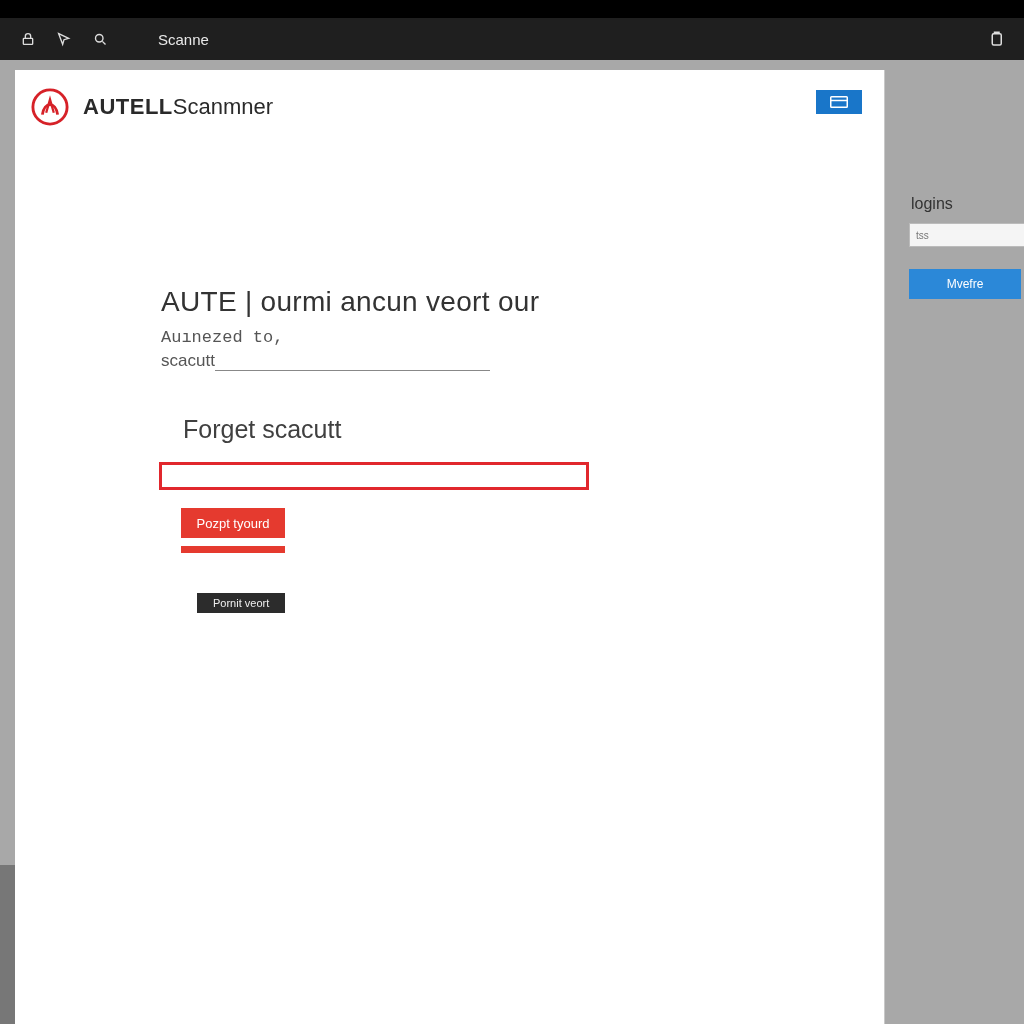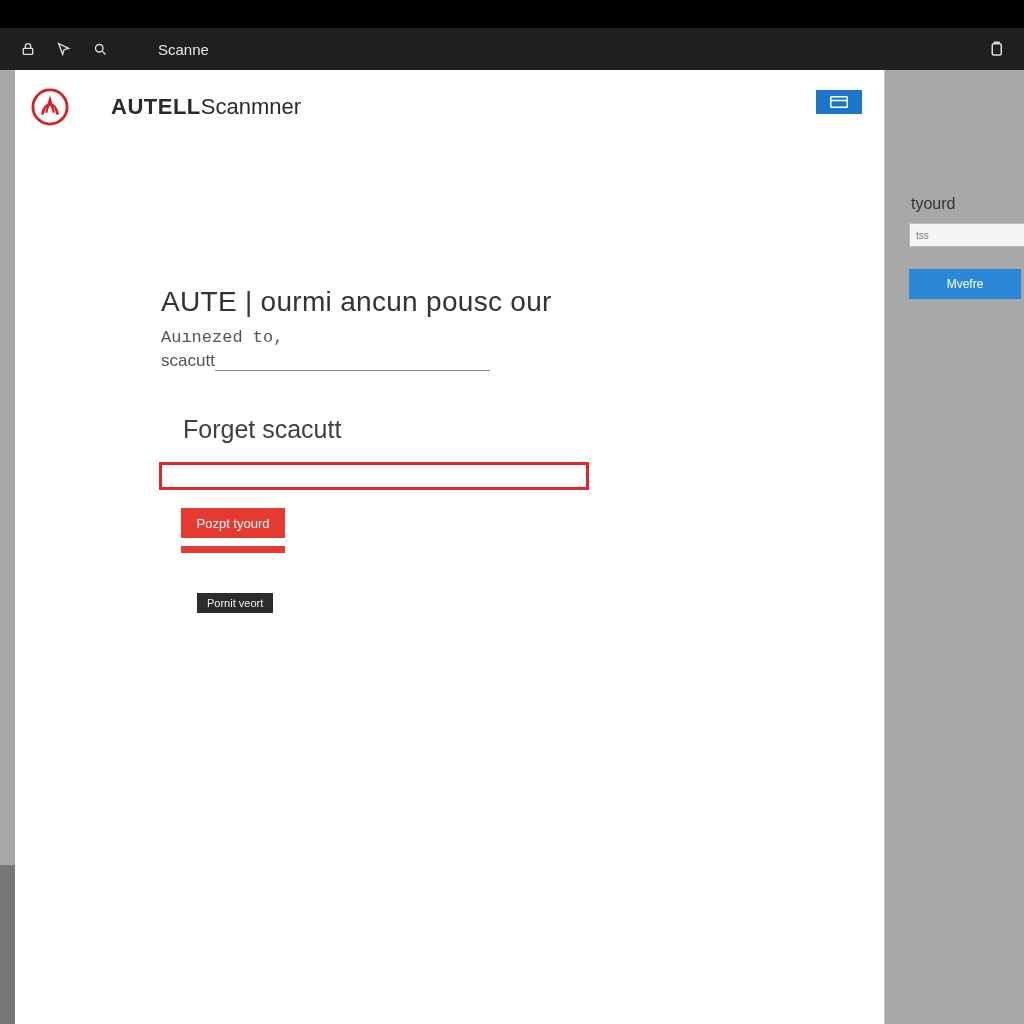--- a/index.html
+++ b/index.html
@@ -7,21 +7,21 @@
     font-family: "Segoe UI", Arial, sans-serif;
     background: #a8a8a8;
     width: 1024px;
     height: 1024px;
     overflow: hidden;
     position: relative;
   }
   .topbar {
     position: absolute;
     top: 0; left: 0; right: 0;
-    height: 70px;
+    height: 60px;
     background: #000;
   }
   .topbar-inner {
     position: absolute;
     left: 0; right: 0; bottom: 0;
     height: 42px;
     background: #1f1f1f;
     display: flex;
     align-items: center;
     padding: 0 10px;
@@ -64,21 +64,21 @@
   .logo {
     width: 38px; height: 38px;
     border-radius: 50%;
     display: flex; align-items: center; justify-content: center;
   }
   .brand-text {
     color: #2a2a2a;
     font-size: 22px;
     font-weight: 400;
   }
-  .brand-text b { font-weight: 600; letter-spacing: 0.5px; margin-left: 28px; }
+  .brand-text b { font-weight: 600; letter-spacing: 0.5px; }
 
   .top-action {
     position: absolute;
     top: 20px;
     right: 22px;
     width: 46px;
     height: 24px;
     background: #1976c9;
     display: flex; align-items: center; justify-content: center;
     color: #fff;
@@ -154,21 +154,21 @@
     height: 7px;
     background: #e53a2f;
   }
   .dark-badge {
     margin-top: 40px;
     margin-left: 36px;
     display: inline-block;
     background: #2c2c2c;
     color: #f0f0f0;
     font-size: 11px;
-    padding: 4px 10px;
+    padding: 4px 16px;
   }
 
   .side-panel {
     position: absolute;
     top: 195px;
     left: 905px;
     right: 0;
     color: #333;
   }
   .side-title {
@@ -256,37 +256,37 @@
   </div>
 
   <div class="top-action">
     <svg width="18" height="12" viewBox="0 0 24 16" fill="none" stroke="#fff" stroke-width="2">
         <rect x="1" y="1" width="22" height="14" rx="1"></rect>
         <line x1="1" y1="6" x2="23" y2="6"></line>
       </svg>
   </div>
 
   <div class="content">
-    <div class="heading">AUTE  | ourmi ancun pousc our</div>
+    <div class="heading">AUTE  | ourmi ancun veort our</div>
     <div class="subline1">Auınezed to,</div>
     <div class="subline2-row">
       <span class="subline2">scacutt</span>
       <input class="underline-input" type="text" style="">
     </div>
 
     <div class="fp-title">Forget scacutt</div>
     <input class="red-input" type="text" style="">
     <br>
     <button class="red-btn">Pozpt tyourd</button>
     <div class="red-bar"></div>
 
     <div class="dark-badge">Pornit veort</div>
   </div>
 </div>
 
 <div class="side-panel">
-  <div class="side-title">tyourd</div>
+  <div class="side-title">logins</div>
   <input class="side-input" type="text" placeholder="tss" style="">
   <br>
   <button class="side-btn">Mvefre</button>
 </div>
 
 <div class="left-strip"></div>
 
 </body></html>

